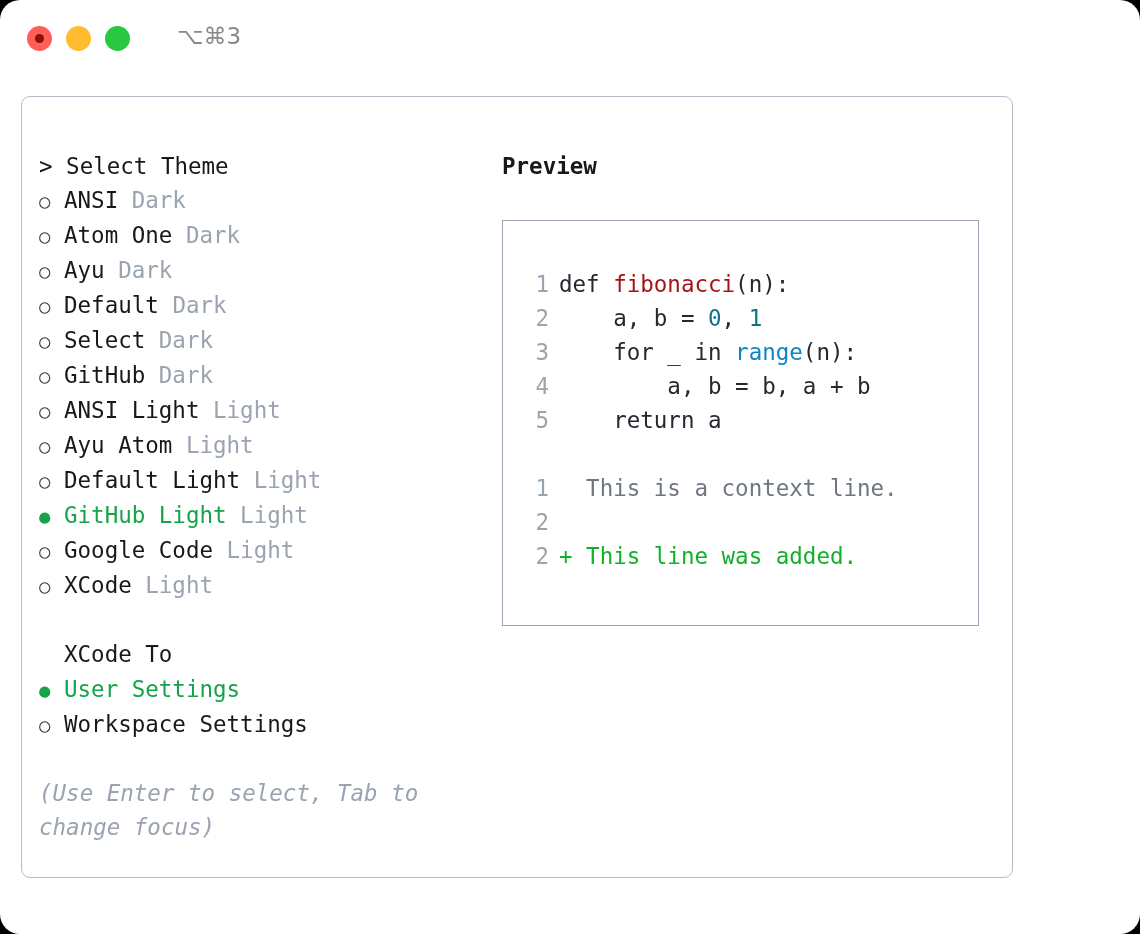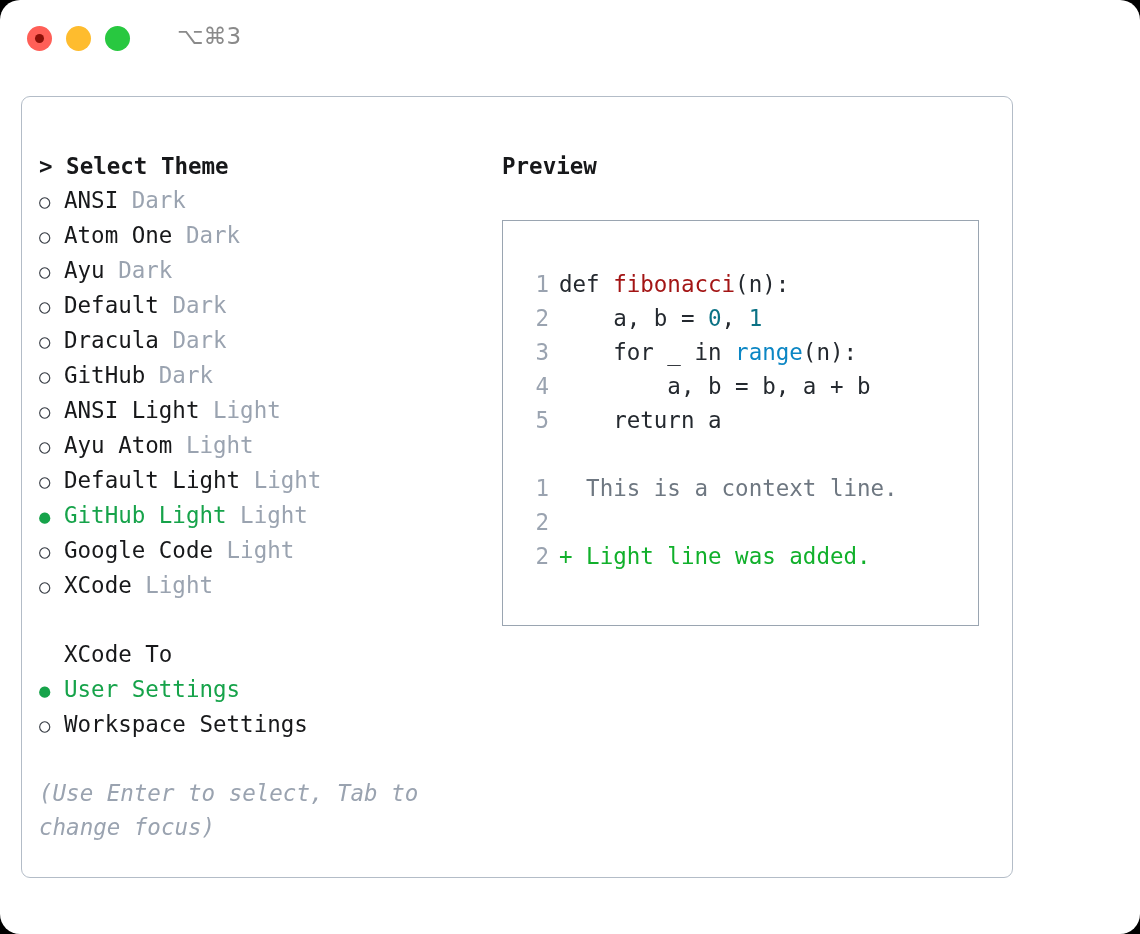--- a/index.html
+++ b/index.html
@@ -93,21 +93,21 @@
 
   
   .left-col {
     width: 480px;
     padding: 52px 0 0 17px;
     box-sizing: border-box;
   }
 
   .section-title {
     font-size: 22.5px;
-    font-weight: bold;
+    font-weight: normal;
     color: #17181a;
     line-height: 34px;
     white-space: pre;
   }
 
   .opt-row {
     display: flex;
     align-items: baseline;
     line-height: 34px;
     font-size: 22.5px;
@@ -213,21 +213,21 @@
 
       <div class="left-col">
 
         <div class="section-title">&gt; Select Theme</div>
 
         <div id="theme-list">
             <div class="opt-row"><span class="marker">○</span><span class="opt-name">ANSI</span><span class="opt-name"> </span><span class="opt-tag">Dark</span></div>
             <div class="opt-row"><span class="marker">○</span><span class="opt-name">Atom One</span><span class="opt-name"> </span><span class="opt-tag">Dark</span></div>
             <div class="opt-row"><span class="marker">○</span><span class="opt-name">Ayu</span><span class="opt-name"> </span><span class="opt-tag">Dark</span></div>
             <div class="opt-row"><span class="marker">○</span><span class="opt-name">Default</span><span class="opt-name"> </span><span class="opt-tag">Dark</span></div>
-            <div class="opt-row"><span class="marker">○</span><span class="opt-name">Dracula</span><span class="opt-name"> </span><span class="opt-tag">Dark</span></div>
+            <div class="opt-row"><span class="marker">○</span><span class="opt-name">Select</span><span class="opt-name"> </span><span class="opt-tag">Dark</span></div>
             <div class="opt-row"><span class="marker">○</span><span class="opt-name">GitHub</span><span class="opt-name"> </span><span class="opt-tag">Dark</span></div>
             <div class="opt-row"><span class="marker">○</span><span class="opt-name">ANSI Light</span><span class="opt-name"> </span><span class="opt-tag">Light</span></div>
             <div class="opt-row"><span class="marker">○</span><span class="opt-name">Ayu Atom</span><span class="opt-name"> </span><span class="opt-tag">Light</span></div>
             <div class="opt-row"><span class="marker">○</span><span class="opt-name">Default Light</span><span class="opt-name"> </span><span class="opt-tag">Light</span></div>
             <div class="opt-row"><span class="marker filled">●</span><span class="opt-name selected">GitHub Light</span><span class="opt-name"> </span><span class="opt-tag">Light</span></div>
             <div class="opt-row"><span class="marker">○</span><span class="opt-name">Google Code</span><span class="opt-name"> </span><span class="opt-tag">Light</span></div>
             <div class="opt-row"><span class="marker">○</span><span class="opt-name">XCode</span><span class="opt-name"> </span><span class="opt-tag">Light</span></div>
           </div>
 
         <div class="spacer-line"></div>
@@ -253,20 +253,20 @@
               <div class="code-line"><span class="lineno">1</span><span class="code-text"><span class="tok-plain">def </span><span class="tok-func">fibonacci</span><span class="tok-punct">(n):</span></span></div>
               <div class="code-line"><span class="lineno">2</span><span class="code-text"><span class="tok-plain">    a, b = </span><span class="tok-num">0</span><span class="tok-plain">, </span><span class="tok-num">1</span></span></div>
               <div class="code-line"><span class="lineno">3</span><span class="code-text"><span class="tok-plain">    for _ in </span><span class="tok-builtin">range</span><span class="tok-punct">(n):</span></span></div>
               <div class="code-line"><span class="lineno">4</span><span class="code-text"><span class="tok-plain">        a, b = b, a + b</span></span></div>
               <div class="code-line"><span class="lineno">5</span><span class="code-text"><span class="tok-plain">    return a</span></span></div>
             </div>
           <div class="diff-gap"></div>
           <div id="diff-sample">
               <div class="code-line"><span class="lineno">1</span><span class="diff-context">  This is a context line.</span></div>
               <div class="code-line"><span class="lineno">2</span></div>
-              <div class="code-line"><span class="lineno">2</span><span class="diff-add">+ Light line was added.</span></div>
+              <div class="code-line"><span class="lineno">2</span><span class="diff-add">+ This line was added.</span></div>
             </div>
         </div>
       </div>
 
     </div>
   </div>
 </div>
 
 </body></html>

